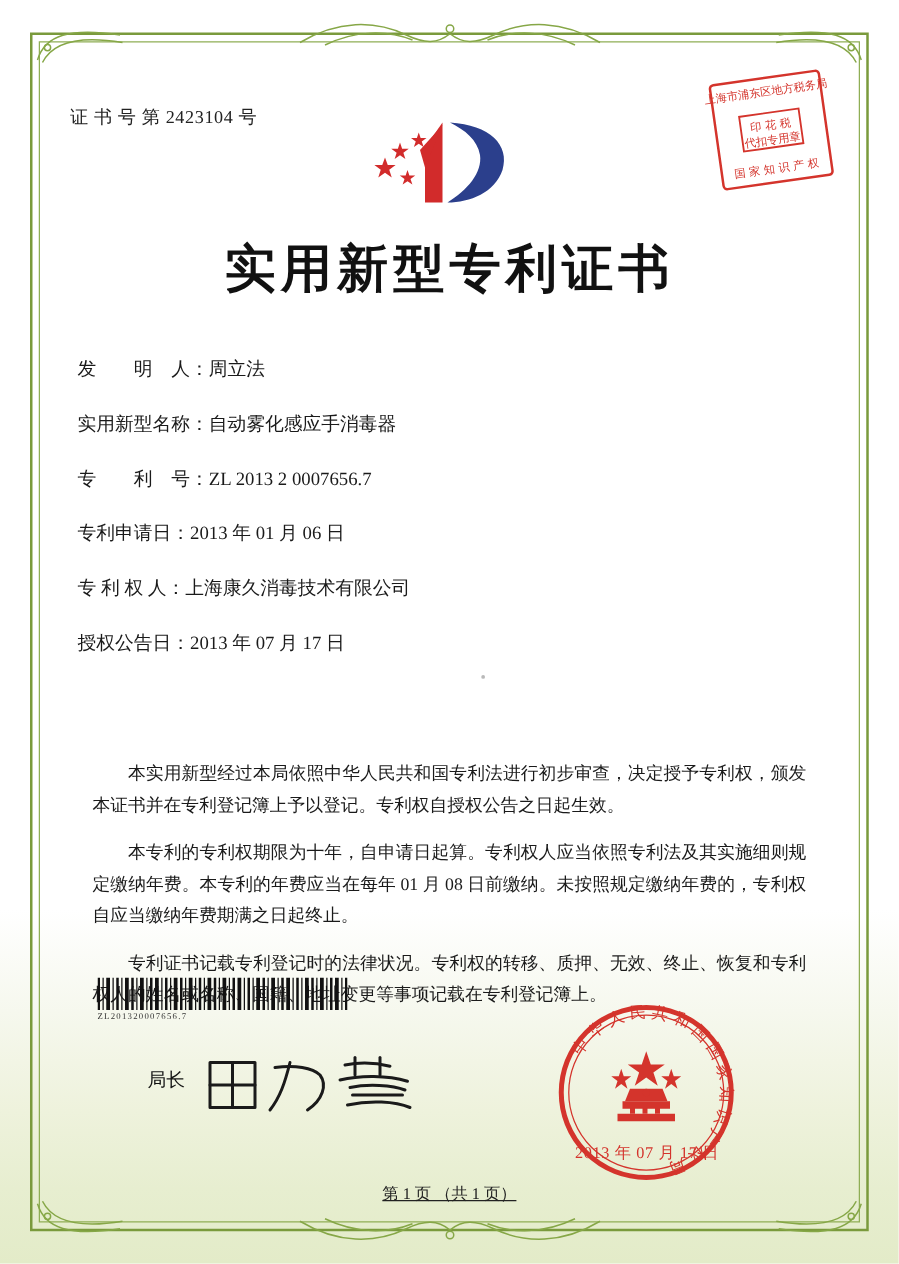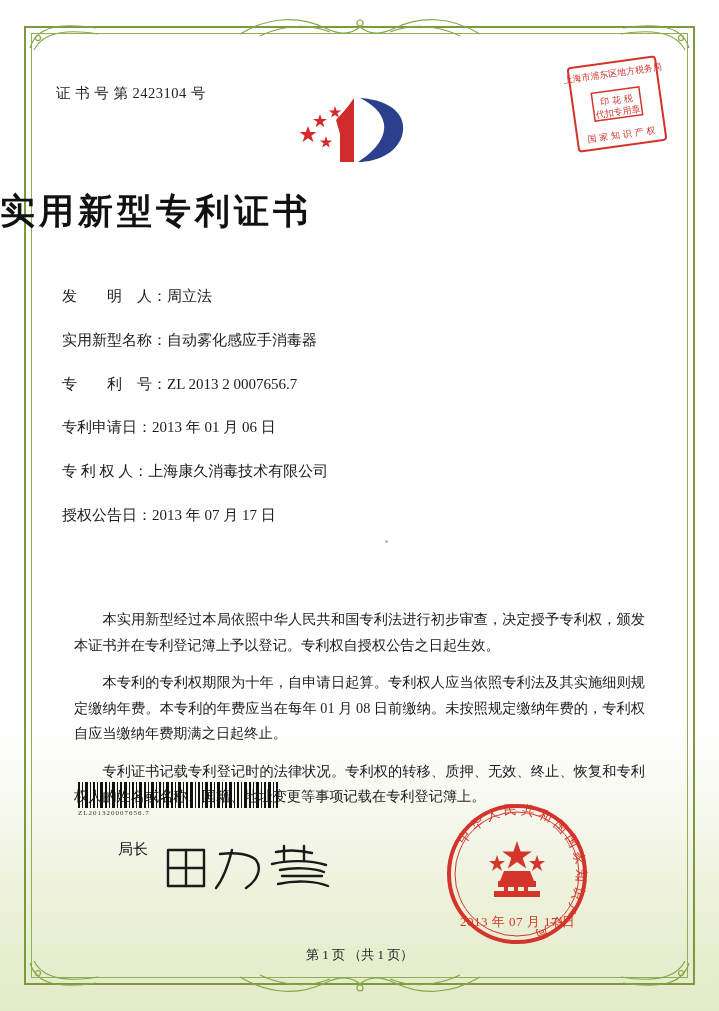--- a/index.html
+++ b/index.html
@@ -95,21 +95,22 @@
 
   .red-stamp-top {
     position: absolute;
     right: 48px; top: 52px;
     width: 108px; height: 104px;
   }
 
   .main-title {
     position: absolute;
     left: 0; right: 0; top: 188px;
-    font-size: 35px;
+    text-align: center;
+    font-size: 41px;
     font-weight: bold;
     letter-spacing: 4px;
     color: #111;
     font-family: "DejaVu Serif", "Liberation Serif", serif;
   }
 
   
   .fields {
     position: absolute;
     left: 62px; top: 285px;
@@ -157,21 +158,21 @@
     letter-spacing: 1px;
     color: #333;
     font-family: Liberation Serif, serif;
   }
 
   
   .signature-row {
     position: absolute;
     left: 118px; top: 840px;
     display: flex;
-    align-items: flex-start;
+    align-items: center;
   }
   .sig-label {
     font-size: 15px;
     color: #111;
     margin-right: 10px;
     padding-bottom: 6px;
   }
   .sig-mark {
     width: 190px; height: 54px;
   }
@@ -189,20 +190,21 @@
     color: #d4342c;
     letter-spacing: 0.5px;
   }
 
   .page-footer {
     position: absolute;
     left: 0; right: 0; top: 946px;
     text-align: center;
     font-size: 13px;
     color: #222;
+    text-decoration: underline;
   }
 
   .dot-artifact {
     position: absolute;
     left: 385px; top: 540px;
     width: 3px; height: 3px;
     background: #b9b9b9;
     border-radius: 50%;
   }
 </style>

